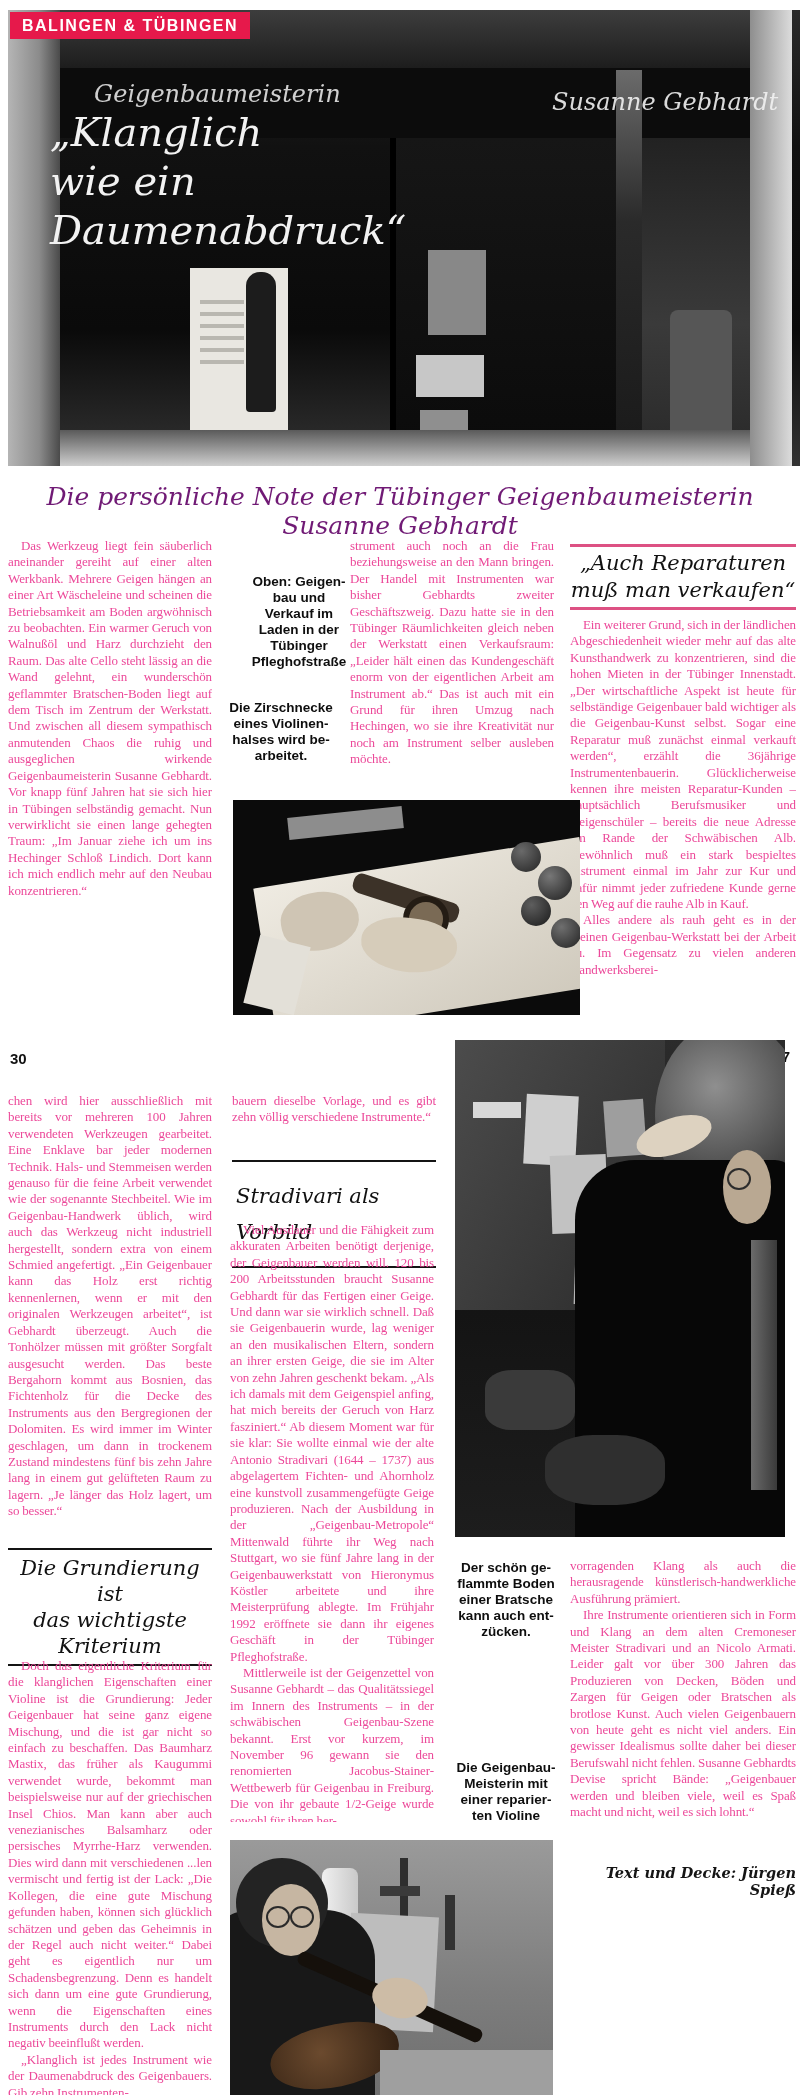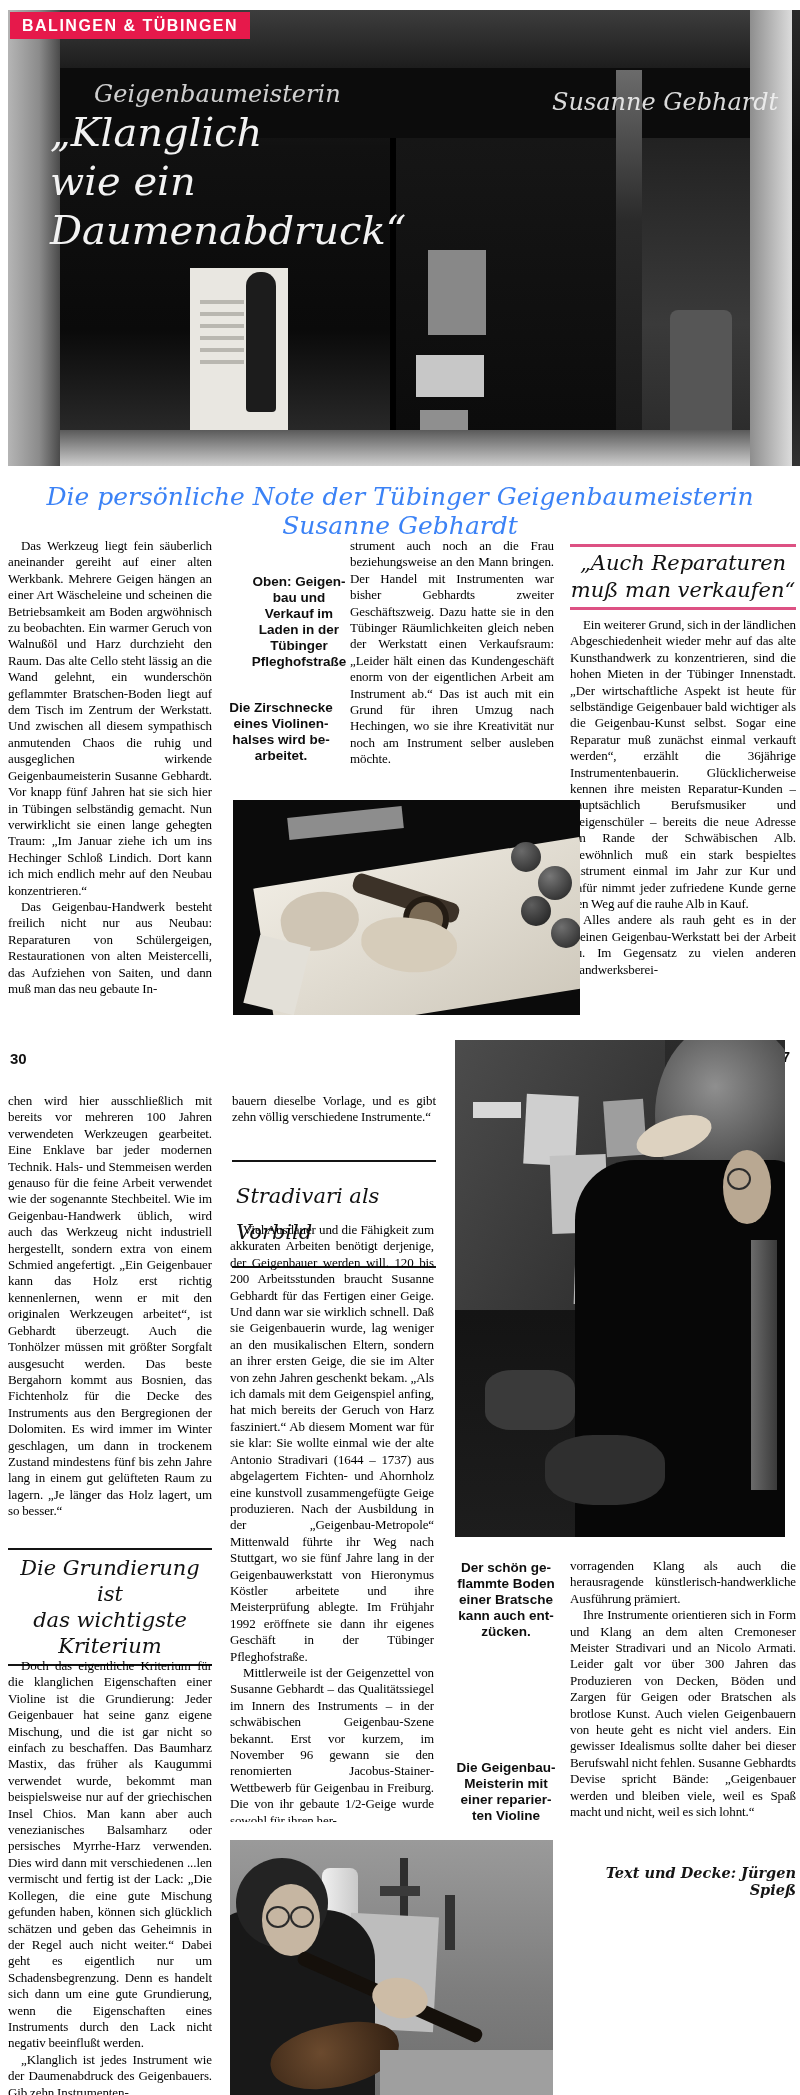--- a/index.html
+++ b/index.html
@@ -1,39 +1,39 @@
 <!DOCTYPE html>
 <html lang="de"><head>
 <meta charset="utf-8">
 <style>
   html,body{margin:0;padding:0;background:#ffffff;}
   #page{position:relative;width:800px;height:2095px;background:#fff;overflow:hidden;
         font-family:"Liberation Serif",serif;color:#1a1a1a;}
   .abs{position:absolute;}
   
   .bodytext{font:13px/16.4px "Liberation Serif",serif;text-align:justify;
-            letter-spacing:-0.1px;word-spacing:-0.3px;color:#000000;overflow:hidden;}
+            letter-spacing:-0.1px;word-spacing:-0.3px;color:#ec4899;overflow:hidden;}
   .bodytext p{margin:0;}
   .bodytext p.ind{text-indent:13px;}
   
   .caption{font:bold 13.5px/16px "Liberation Sans",sans-serif;text-align:center;
            white-space:pre-line;color:#0e0e0e;}
   
   .scripthead{font-family:"DejaVu Serif",serif;font-style:italic;text-align:center;
               white-space:pre-line;color:#111;}
   .rule{height:3px;}
   .thinrule{height:2px;background:#141414;}
   
   .photo{position:absolute;overflow:hidden;background:#101010;}
   .shape{position:absolute;}
   .banner{font:bold 16px/18px "Liberation Sans",sans-serif;color:#fff;
           letter-spacing:1.5px;padding:5px 12px 4px 12px;}
   .bandtext{font:bold 15px/18px "Liberation Sans",sans-serif;color:#111;}
   .subtitle{font-family:"DejaVu Serif",serif;font-style:italic;font-size:25px;
-            text-align:center;color:#3b82f6;}
+            text-align:center;color:#701a75;}
   .byline{font-family:"DejaVu Serif",serif;font-style:italic;font-weight:bold;
           font-size:14.5px;text-align:right;color:#151515;}
   .heroscript{font-family:"DejaVu Serif",serif;font-style:italic;color:#f2f2f2;}
 </style>
 </head>
 <body>
 
 <div id="page">
 
   <div class="photo" style="left:8px;top:10px;width:784px;height:456px;background:linear-gradient(180deg,#2a2a2a 0%,#111 30%,#0a0a0a 70%,#333 100%);padding-left:44px;">
@@ -60,21 +60,20 @@
       <div class="heroscript" style="font-size:40px;line-height:49px;">Daumenabdruck“</div>
     </div>
   </div>
 
   <div class="abs banner" style="left:10px;top:12px;background:#e6194b;">BALINGEN &amp; TÜBINGEN</div>
 
   <div class="abs subtitle" style="left:0;top:482px;width:800px;">Die persönliche Note der Tübinger Geigenbaumeisterin Susanne Gebhardt</div>
 
   <div class="abs bodytext" style="left:8px;top:538px;width:204px;height:480px;">
     <p class="ind">Das Werkzeug liegt fein säuberlich aneinander gereiht auf einer alten Werkbank. Mehrere Geigen hängen an einer Art Wäscheleine und scheinen die Betriebsamkeit am Boden argwöhnisch zu beobachten. Ein warmer Geruch von Walnußöl und Harz durchzieht den Raum. Das alte Cello steht lässig an die Wand gelehnt, ein wunderschön geflammter Bratschen-Boden liegt auf dem Tisch im Zentrum der Werkstatt. Und zwischen all diesem sympathisch anmutenden Chaos die ruhig und ausgeglichen wirkende Geigenbaumeisterin Susanne Gebhardt. Vor knapp fünf Jahren hat sie sich hier in Tübingen selbständig gemacht. Nun verwirklicht sie einen lange gehegten Traum: „Im Januar ziehe ich um ins Hechinger Schloß Lindich. Dort kann ich mich endlich mehr auf den Neubau konzentrieren.“</p>
-    <p class="ind">Das Geigenbau-Handwerk besteht freilich nicht nur aus Neubau: Reparaturen von Schülergeigen, Restaurationen von alten Meistercelli, das Aufziehen von Saiten, und dann muß man das neu gebaute In-</p>
   </div>
 
   <div class="abs caption" style="left:242px;top:546px;width:114px;margin-top:28px;">Oben: Geigen-
 bau und
 Verkauf im
 Laden in der
 Tübinger
 Pfleghofstraße</div>
   <div class="abs caption" style="left:222px;top:700px;width:118px;">Die Zirschnecke
 eines Violinen-

